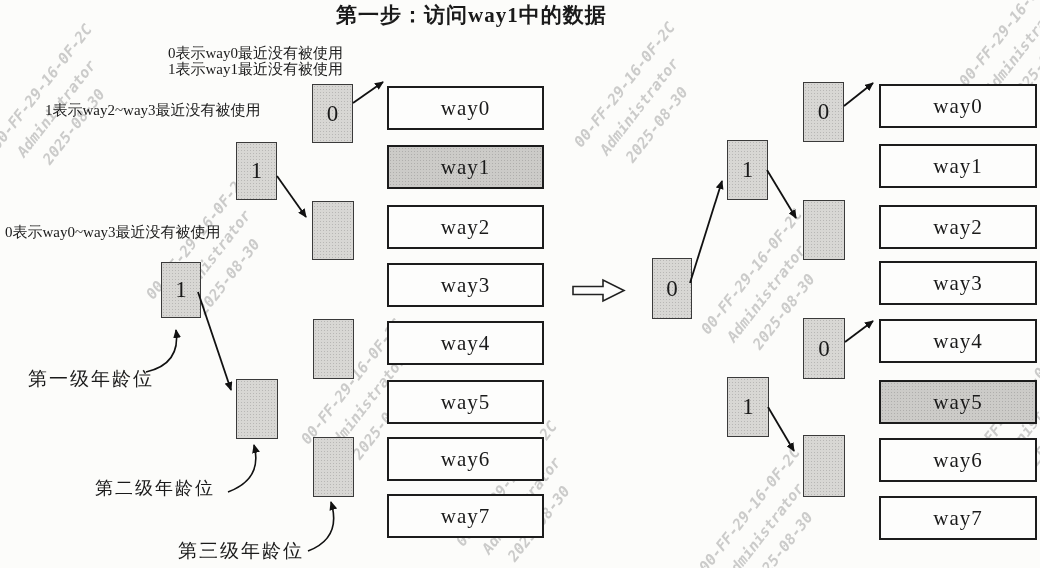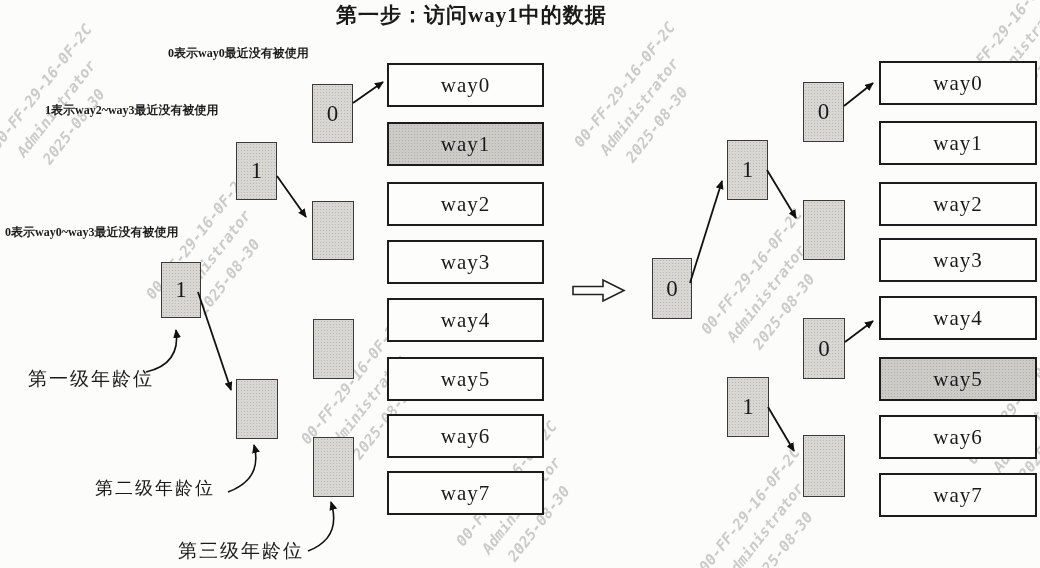--- a/index.html
+++ b/index.html
@@ -7,32 +7,32 @@
     position:relative;width:1040px;height:568px;overflow:hidden;
     background:#fcfcfa;
     font-family:"Liberation Serif","DejaVu Serif",serif;
     color:#1a1a1a;
   }
   .title{
     position:absolute;font-size:21px;font-weight:600;letter-spacing:1px;
     white-space:nowrap;
   }
   .legend{
-    position:absolute;font-size:12px;line-height:16px;white-space:nowrap;
-    font-weight:700;
+    position:absolute;font-size:15px;line-height:16px;white-space:nowrap;
+    font-weight:400;
   }
   .age-label{
     position:absolute;font-size:19px;letter-spacing:2px;white-space:nowrap;
     font-weight:500;
   }
   .way-box{
     position:absolute;width:153px;height:40px;
     border:2px solid #1c1c1c;background:#fdfdfc;
     display:flex;align-items:center;justify-content:center;
-    font-size:21px;letter-spacing:1px;
+    font-size:21px;letter-spacing:1px;margin-top:23px;
   }
   .way-box.shaded{
     background-color:#cccbc8;
     background-image:radial-gradient(rgba(90,90,90,.25) .5px, transparent .7px);
     background-size:3px 3px;
   }
   .bit-box{
     position:absolute;
     border:1.6px solid #3a3a3a;
     background-color:#d8d7d4;
@@ -98,20 +98,21 @@
     <div class="wm" style="left: -15px; top: 65px;">
       <div>00-FF-29-16-0F-2C</div>
       <div>Administrator</div>
       <div>2025-08-30</div>
     </div>
 
   <div class="title" style="left:336px;top:1px;">第一步：访问way1中的数据</div>
 
   <div class="legend" style="left:168px;top:45px;">
     <div>0表示way0最近没有被使用</div>
+    <div>1表示way1最近没有被使用</div>
   </div>
   <div class="legend" style="left:45px;top:102px;">
     <div>1表示way2~way3最近没有被使用</div>
   </div>
   <div class="legend" style="left:5px;top:224px;">
     <div>0表示way0~way3最近没有被使用</div>
   </div>
 
   <div class="age-label" style="left:28px;top:354px;margin-top:12px;">第一级年龄位</div>
   <div class="age-label" style="left:178px;top:538px;">第三级年龄位</div>

